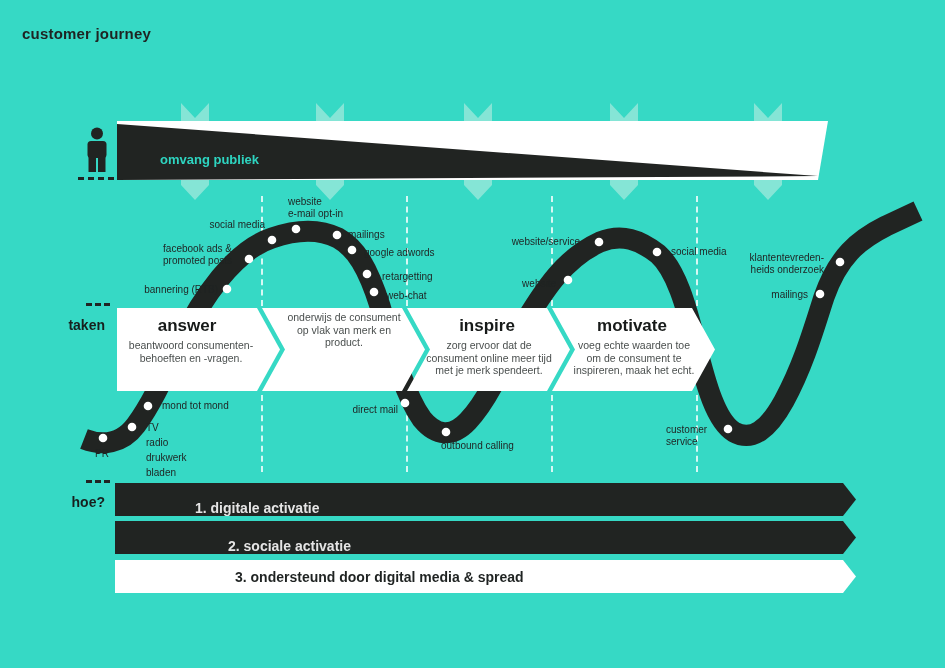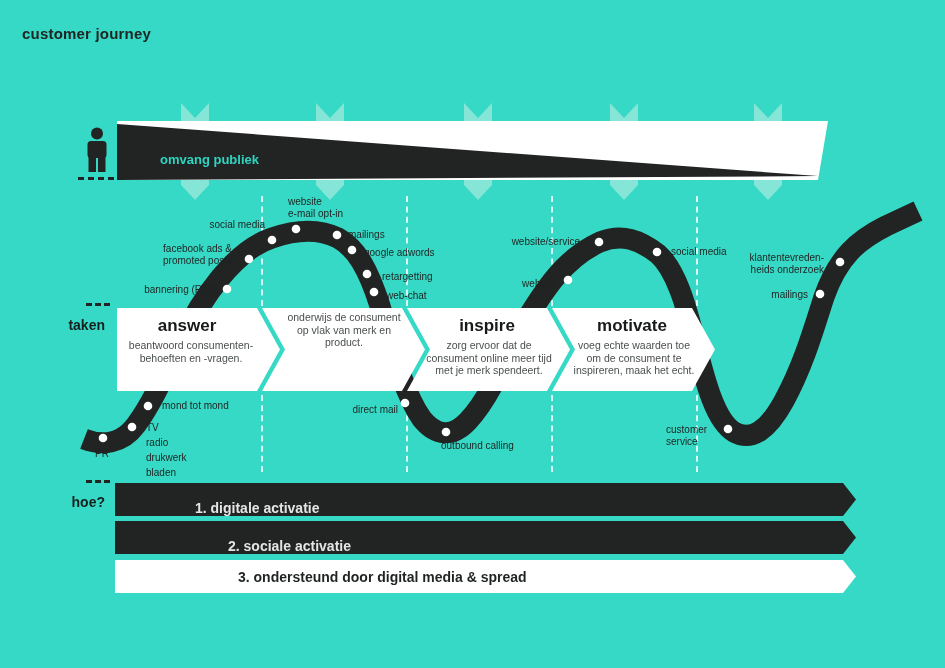--- a/index.html
+++ b/index.html
@@ -174,16 +174,16 @@
 inspireren, maak het echt.</div>
   </div>
 
   <div class="abs bar dark" style="top:483px;">
     <span style="padding-left:80px;">1. digitale activatie</span>
   </div>
   <div class="abs bar dark" style="top:521px;">
     <span style="padding-left:113px;">2. sociale activatie</span>
   </div>
   <div class="abs bar light" style="top:560px;">
-    <span style="padding-left:76px;margin-left:47px;">3. ondersteund door digital media &amp; spread</span>
+    <span style="padding-left:120px;">3. ondersteund door digital media &amp; spread</span>
   </div>
 
 </div>
 
 </body></html>

